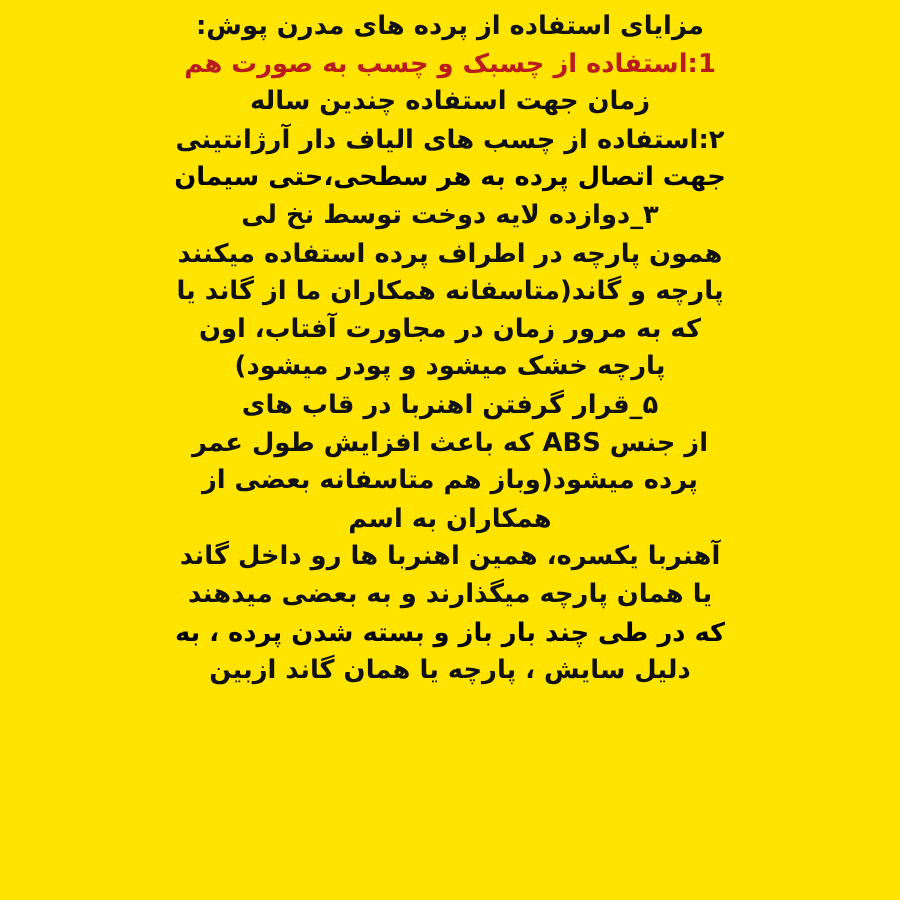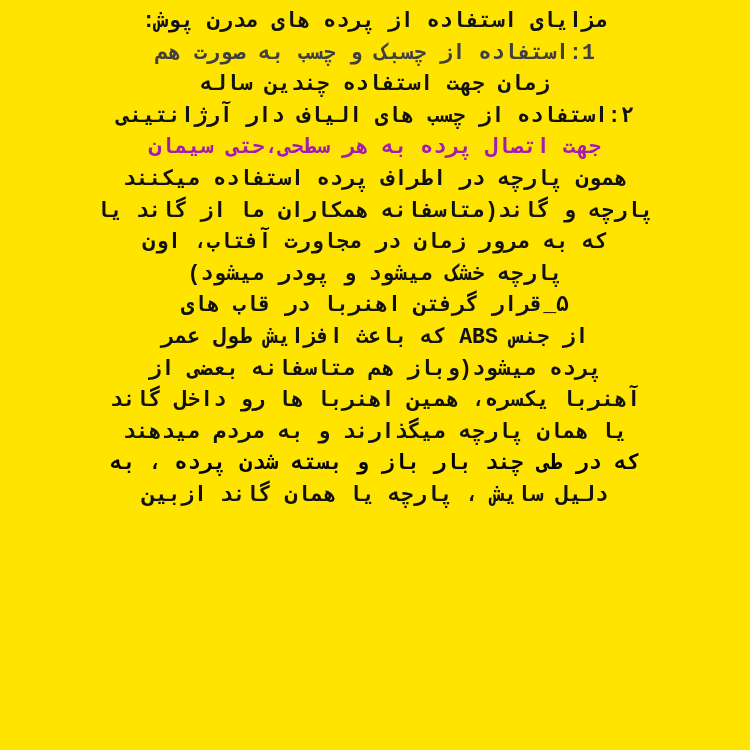--- a/index.html
+++ b/index.html
@@ -16,21 +16,20 @@
   .poster {
     width: 750px;
     height: 614px;
     box-sizing: border-box;
     background: #FFE400;
     display: flex;
     flex-direction: column;
     align-items: flex-end;
     justify-content: flex-start;
     padding: 6px 22px 4px 22px;
-    font-family: Liberation Mono, monospace;
   }
   .lines {
     width: 100%;
     display: flex;
     flex-direction: column;
     align-items: center;
   }
   .line {
     direction: rtl;
     unicode-bidi: isolate;
@@ -43,29 +42,31 @@
     white-space: nowrap;
     width: 100%;
   }
 </style>
 </head>
 <body style="background: rgb(255, 228, 0);">
 
 <div class="poster" style="background: rgb(255, 228, 0);">
   <div class="lines">
     <div class="line" style="color: rgb(17, 17, 17);">مزایای استفاده از پرده های مدرن پوش:</div>
-    <div class="line" style="color: #404040;">1:استفاده از چسبک و چسب به صورت هم</div>
+    <div class="line" style="color: #b91c1c;">1:استفاده از چسبک و چسب به صورت هم</div>
     <div class="line" style="color: rgb(17, 17, 17);">زمان جهت استفاده چندین ساله</div>
     <div class="line" style="color: rgb(17, 17, 17);">۲:استفاده از چسب های الیاف دار آرژانتینی</div>
-    <div class="line" style="color: #a21caf;">جهت اتصال پرده به هر سطحی،حتی سیمان</div>
+    <div class="line" style="color: #000000;">جهت اتصال پرده به هر سطحی،حتی سیمان</div>
+    <div class="line" style="color: rgb(17, 17, 17);">۳_دوازده لایه دوخت توسط نخ لی</div>
     <div class="line" style="color: rgb(17, 17, 17);">همون پارچه در اطراف پرده استفاده میکنند</div>
     <div class="line" style="color: rgb(17, 17, 17);">پارچه و گاند(متاسفانه همکاران ما از گاند یا</div>
     <div class="line" style="color: rgb(17, 17, 17);">که به مرور زمان در مجاورت آفتاب، اون</div>
     <div class="line" style="color: rgb(17, 17, 17);">پارچه خشک میشود و پودر میشود)</div>
     <div class="line" style="color: rgb(17, 17, 17);">۵_قرار گرفتن اهنربا در قاب های</div>
     <div class="line" style="color: rgb(17, 17, 17);">از جنس ABS که باعث افزایش طول عمر</div>
     <div class="line" style="color: rgb(17, 17, 17);">پرده میشود(وباز هم متاسفانه بعضی از</div>
+    <div class="line" style="color: rgb(17, 17, 17);">همکاران به اسم</div>
     <div class="line" style="color: rgb(17, 17, 17);">آهنربا یکسره، همین اهنربا ها رو داخل گاند</div>
-    <div class="line" style="color: rgb(17, 17, 17);">یا همان پارچه میگذارند و به مردم میدهند</div>
+    <div class="line" style="color: rgb(17, 17, 17);">یا همان پارچه میگذارند و به بعضی میدهند</div>
     <div class="line" style="color: #000000;">که در طی چند بار باز و بسته شدن پرده ، به</div>
     <div class="line" style="color: rgb(17, 17, 17);">دلیل سایش ، پارچه یا همان گاند ازبین</div>
   </div>
 </div>
 
 </body></html>

